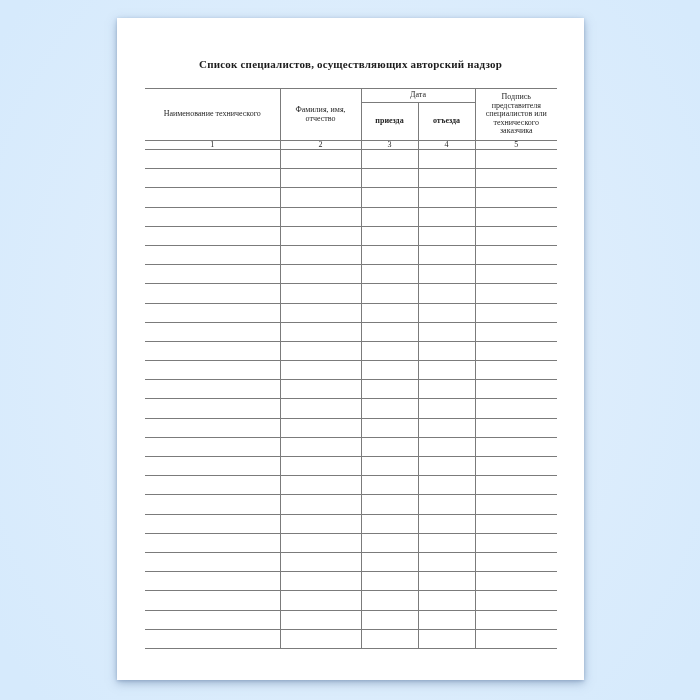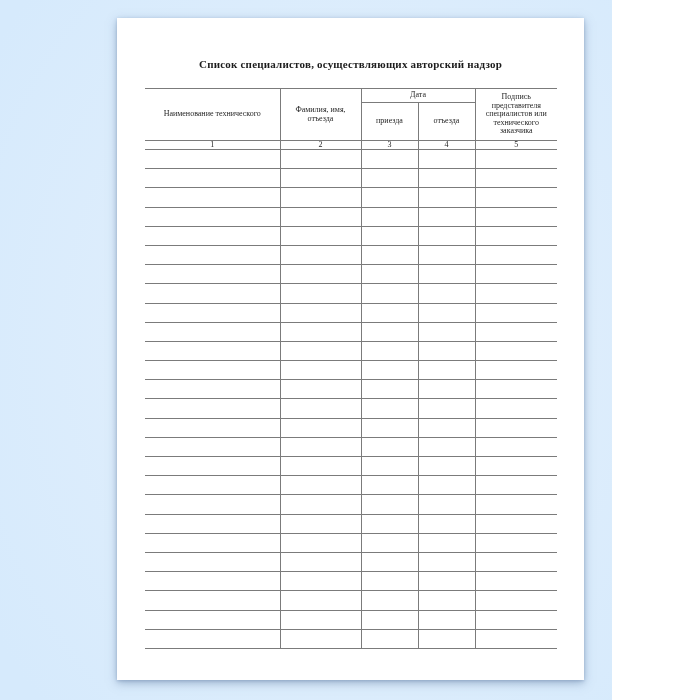--- a/index.html
+++ b/index.html
@@ -5,21 +5,21 @@
   html, body {
     margin: 0;
     padding: 0;
     width: 700px;
     height: 700px;
     overflow: hidden;
     font-family: "Liberation Serif", "DejaVu Serif", serif;
   }
   .canvas {
     position: relative;
-    width: 612px;
+    width: 700px;
     height: 700px;
     background-color: #d6eafc;
     background-image: radial-gradient(ellipse 430px 520px at 350px 340px, #eef5fe 0%, #ddedfc 55%, #d6eafc 100%);
   }
   .page {
     position: absolute;
     left: 117px;
     top: 18px;
     width: 467px;
     height: 662px;
@@ -56,21 +56,21 @@
     overflow: hidden;
   }
   table.grid td.cfirst { border-left: none; }
   table.grid td.clast  { border-right: none; }
   td.hcell {
     font-size: 8px;
     line-height: 8.5px;
   }
   td.wrap { white-space: pre-line; }
   tr.row-date td.hcell { height: 13px; }
-  tr.row-sub td.hcell  { height: 37px; }
+  tr.row-sub td.hcell  { height: 37px; font-weight: bold; }
   tr.row-nums td {
     height: 8px;
     line-height: 8px;
     font-size: 8px;
     padding: 0 2px;
   }
   tbody td.bcell {
     height: 18.2px;
   }
 </style>
@@ -87,21 +87,21 @@
         <col style="width:135px">
         <col style="width:81px">
         <col style="width:57px">
         <col style="width:57px">
         <col style="width:82px">
       </colgroup>
       <thead>
         <tr class="row-date">
           <td class="hcell cfirst" rowspan="2">Наименование технического</td>
           <td class="hcell wrap" rowspan="2">Фамилия, имя,
-отъезда</td>
+отчество</td>
           <td class="hcell" colspan="2">Дата</td>
           <td class="hcell wrap clast" rowspan="2">Подпись
 представителя
 специалистов или
 технического
 заказчика</td>
         </tr>
         <tr class="row-sub">
           <td class="hcell">приезда</td>
           <td class="hcell">отъезда</td>

